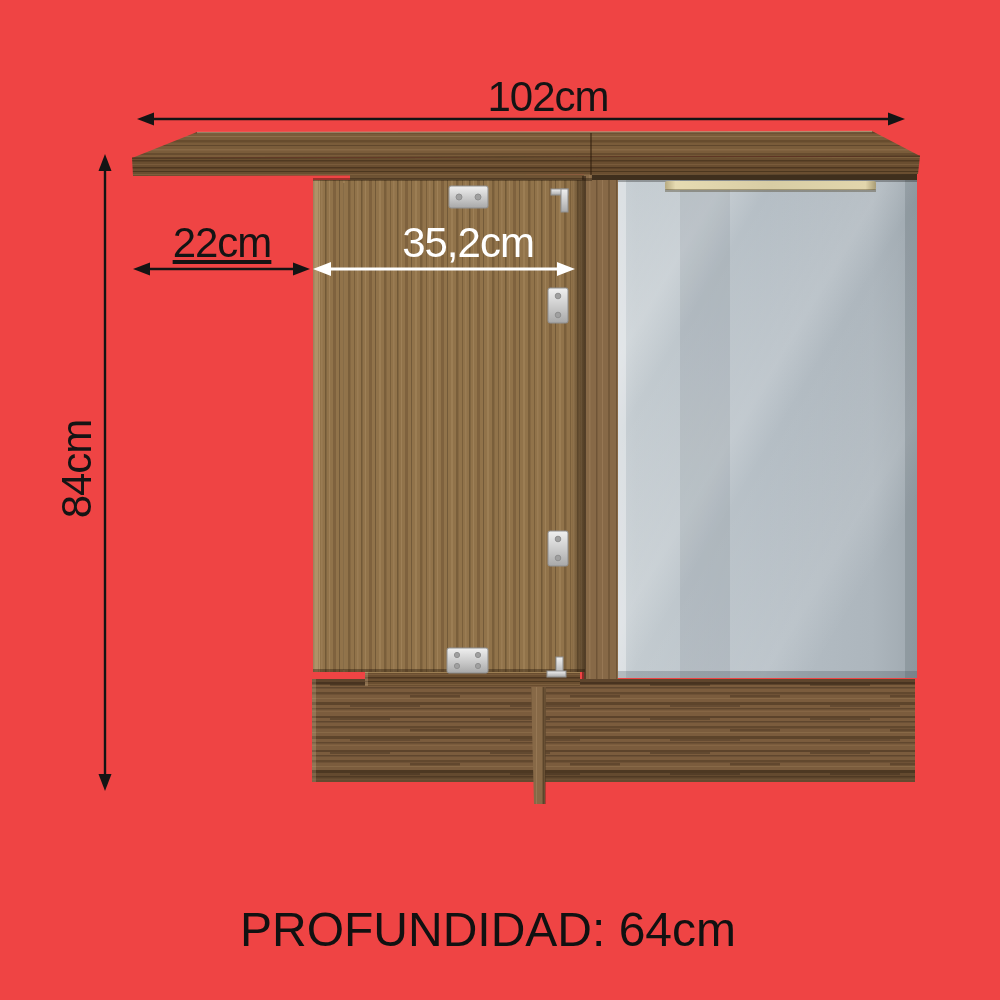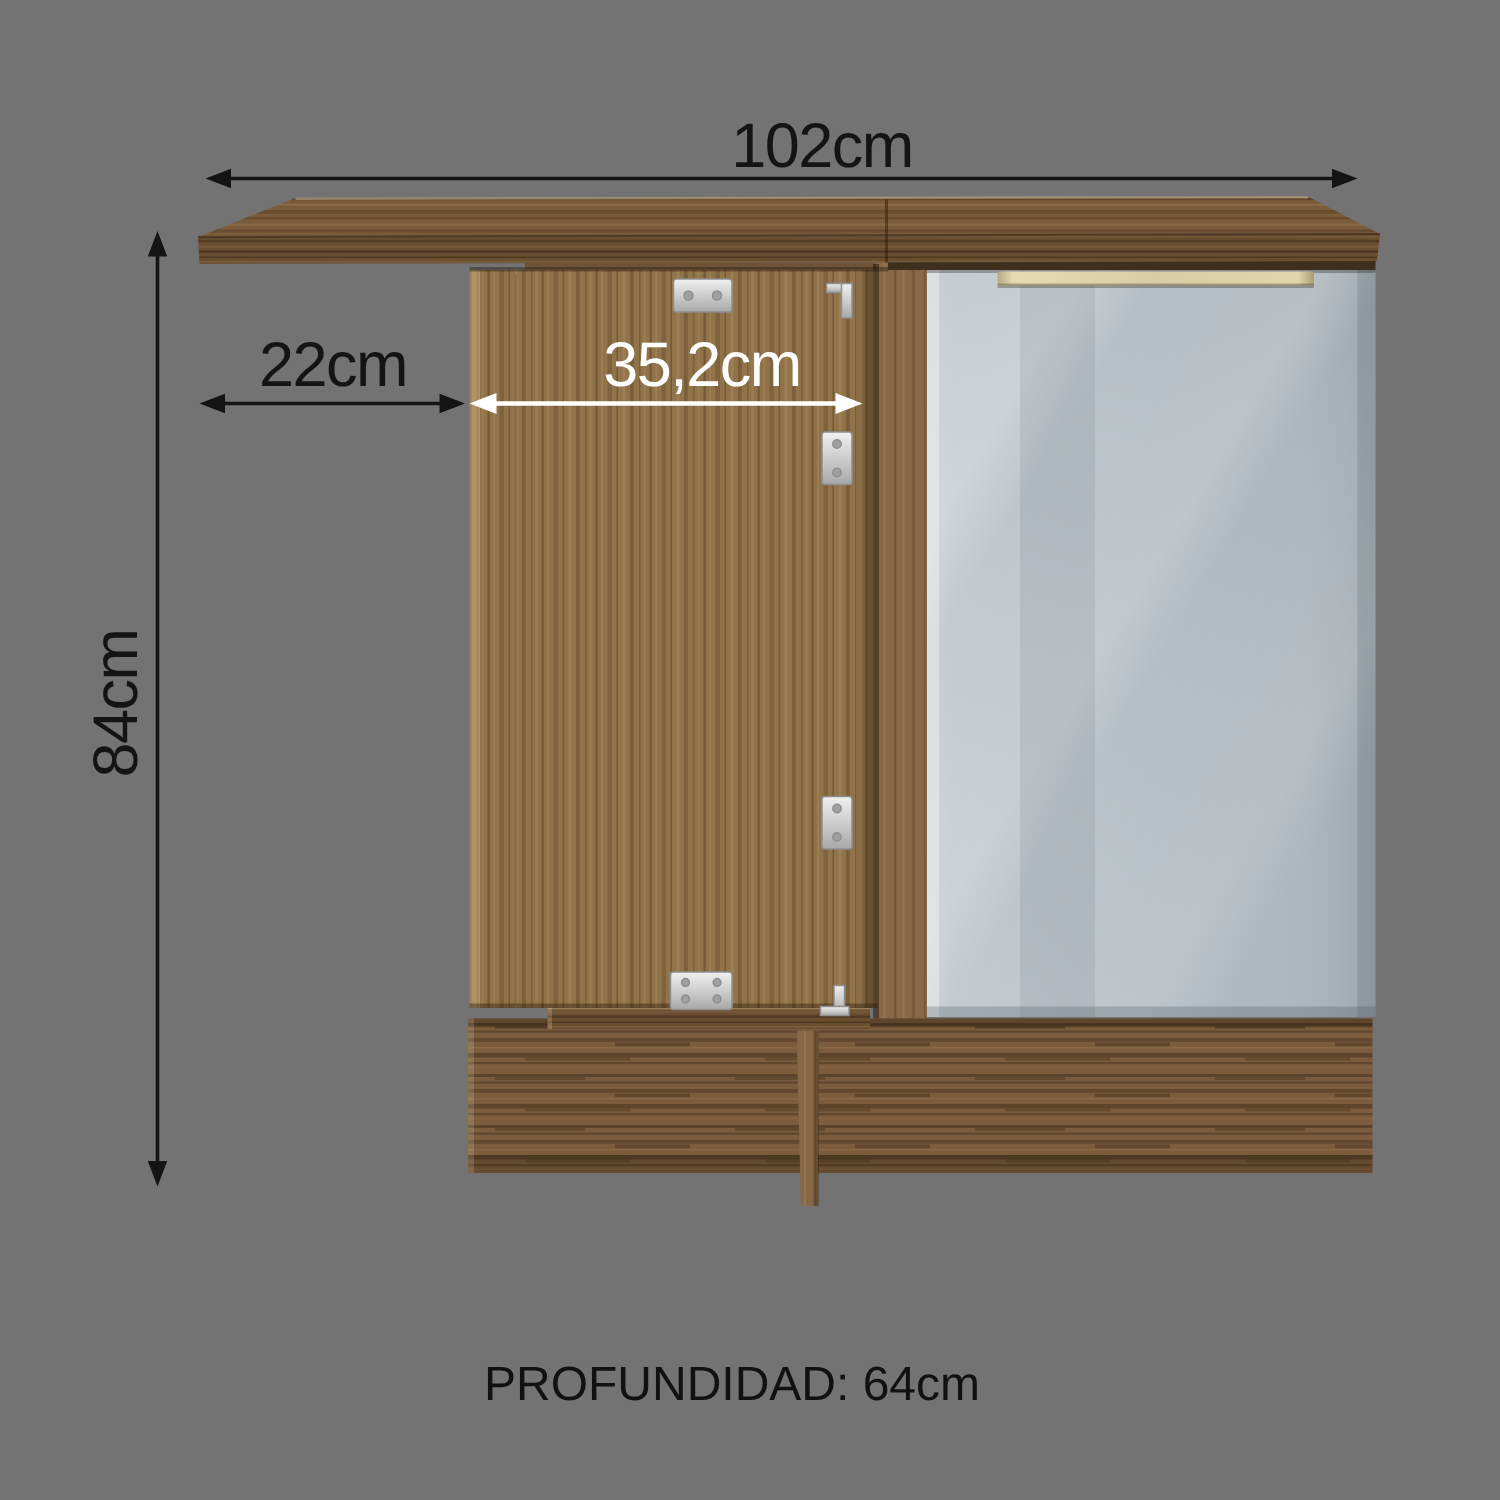--- a/index.html
+++ b/index.html
@@ -1,28 +1,28 @@
 <!DOCTYPE html>
 <html><head>
 <meta charset="utf-8">
 <style>
   html,body{margin:0;padding:0;background:#ffffff;}
   .stage{
-    position:relative;width:1000px;height:1000px;background:#737373;
+    position:relative;width:1000px;height:1000px;background:#ef4444;
     font-family:"Liberation Sans",sans-serif;overflow:hidden;
   }
   .stage svg{position:absolute;left:0;top:0;}
   .dim-label{
     position:absolute;color:#141414;font-size:42px;letter-spacing:-1px;
     transform:translateX(-50%);white-space:nowrap;line-height:1;
   }
   .dim-label.white{color:#ffffff;margin-left:32px;}
   .dim-label.rot{transform:translate(-50%,-50%) rotate(-90deg);}
   .caption{
-    position:absolute;color:#111111;font-size:32px;letter-spacing:0;
+    position:absolute;color:#111111;font-size:48px;letter-spacing:0;
     transform:translateX(-50%);white-space:nowrap;line-height:1;
   }
 </style>
 </head>
 <body>
 
 <div class="stage">
 
   <svg width="1000" height="1000" viewBox="0 0 1000 1000">
     <defs>
@@ -211,20 +211,20 @@
       <g fill="#ffffff" stroke="#ffffff">
         <line x1="330" y1="269" x2="559" y2="269" stroke-width="3"></line>
         <polygon points="313,269 331,262 331,276" stroke="none"></polygon>
         <polygon points="575,269 557,262 557,276" stroke="none"></polygon>
       </g>
     </g>
   </svg>
 
   <div class="dim-label" style="left:548px;top:76px;">102cm</div>
 
-  <div class="dim-label" style="left:222px;top:222px;">22cm</div>
+  <div class="dim-label" style="left:222px;top:222px;text-decoration:underline;">22cm</div>
 
   <div class="dim-label white" style="left:436px;top:222px;">35,2cm</div>
 
   <div class="dim-label rot" style="left:77px;top:469px;">84cm</div>
 
   <div class="caption" style="left:488px;top:906px;">PROFUNDIDAD: 64cm</div>
 </div>
 
 </body></html>

